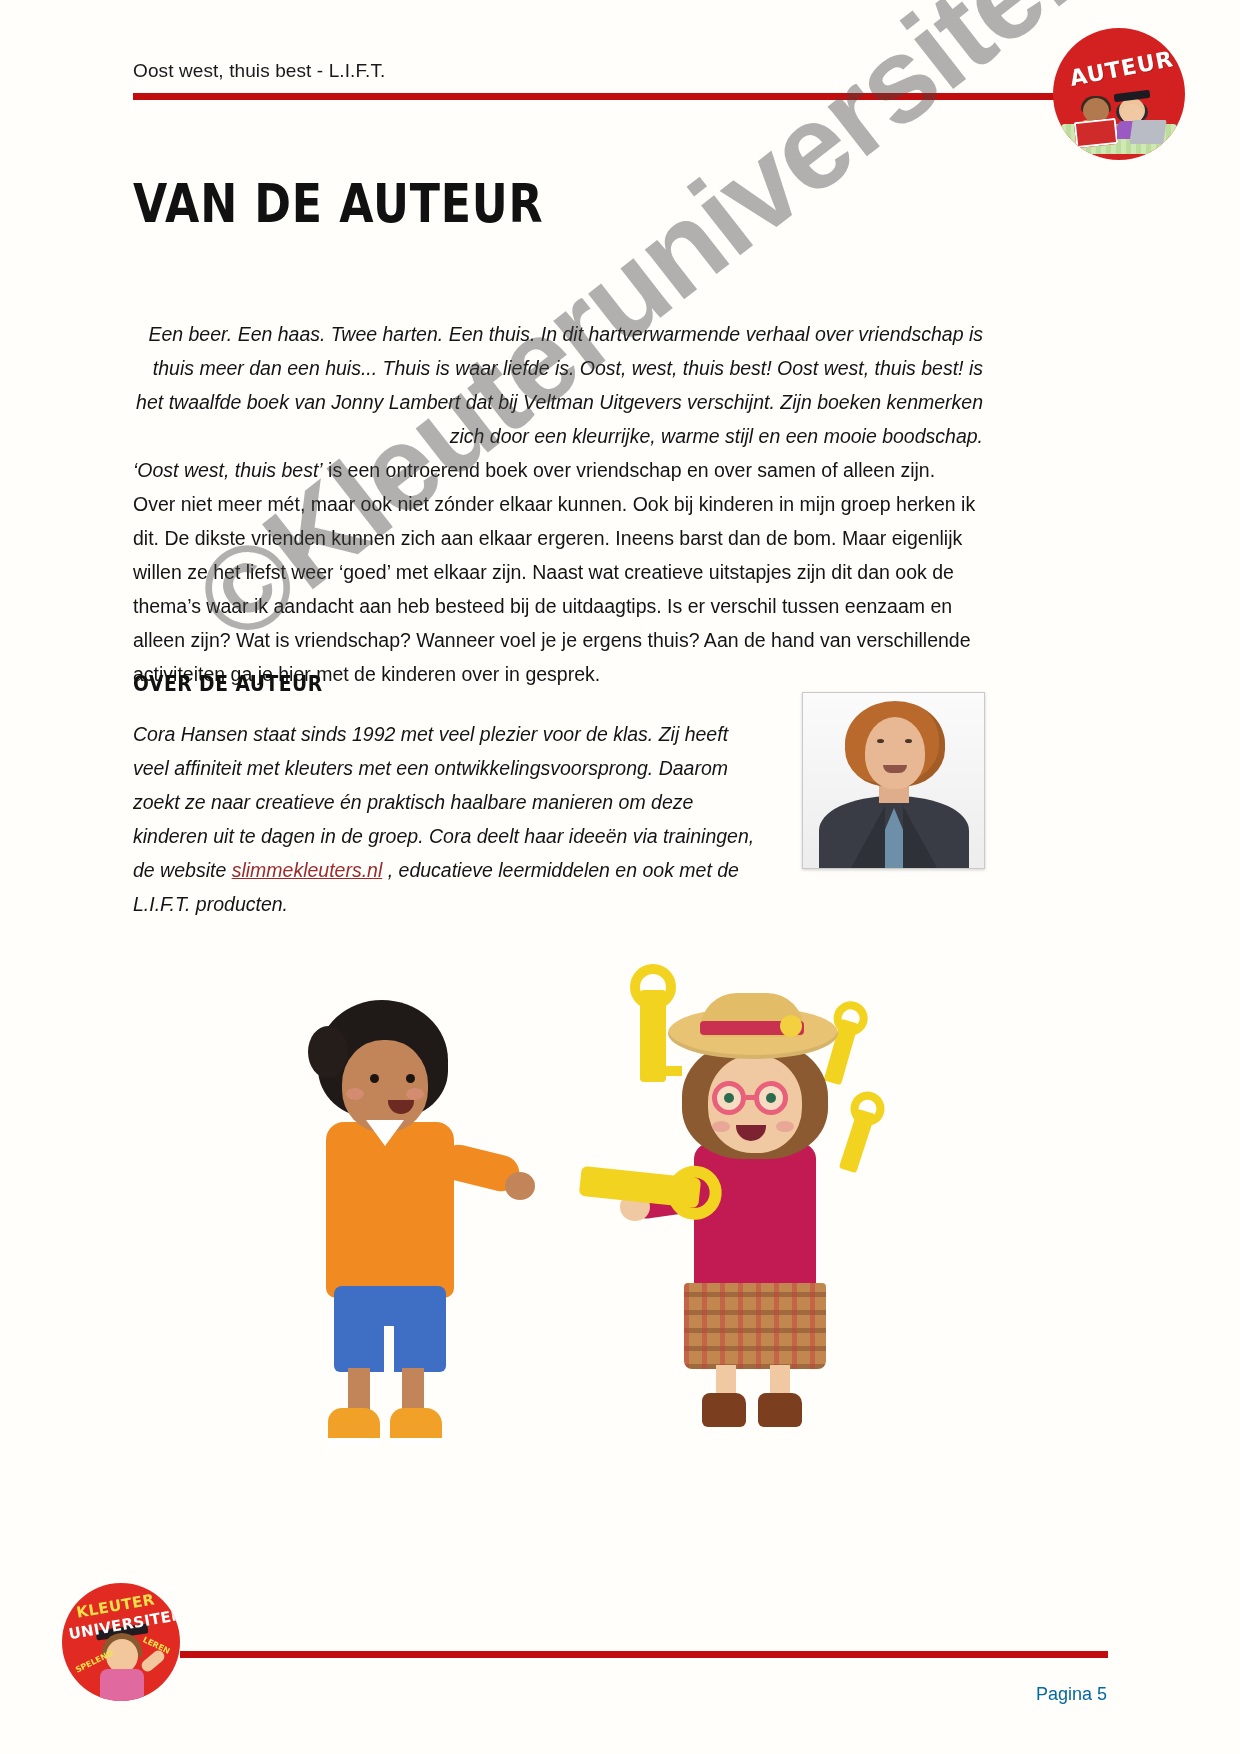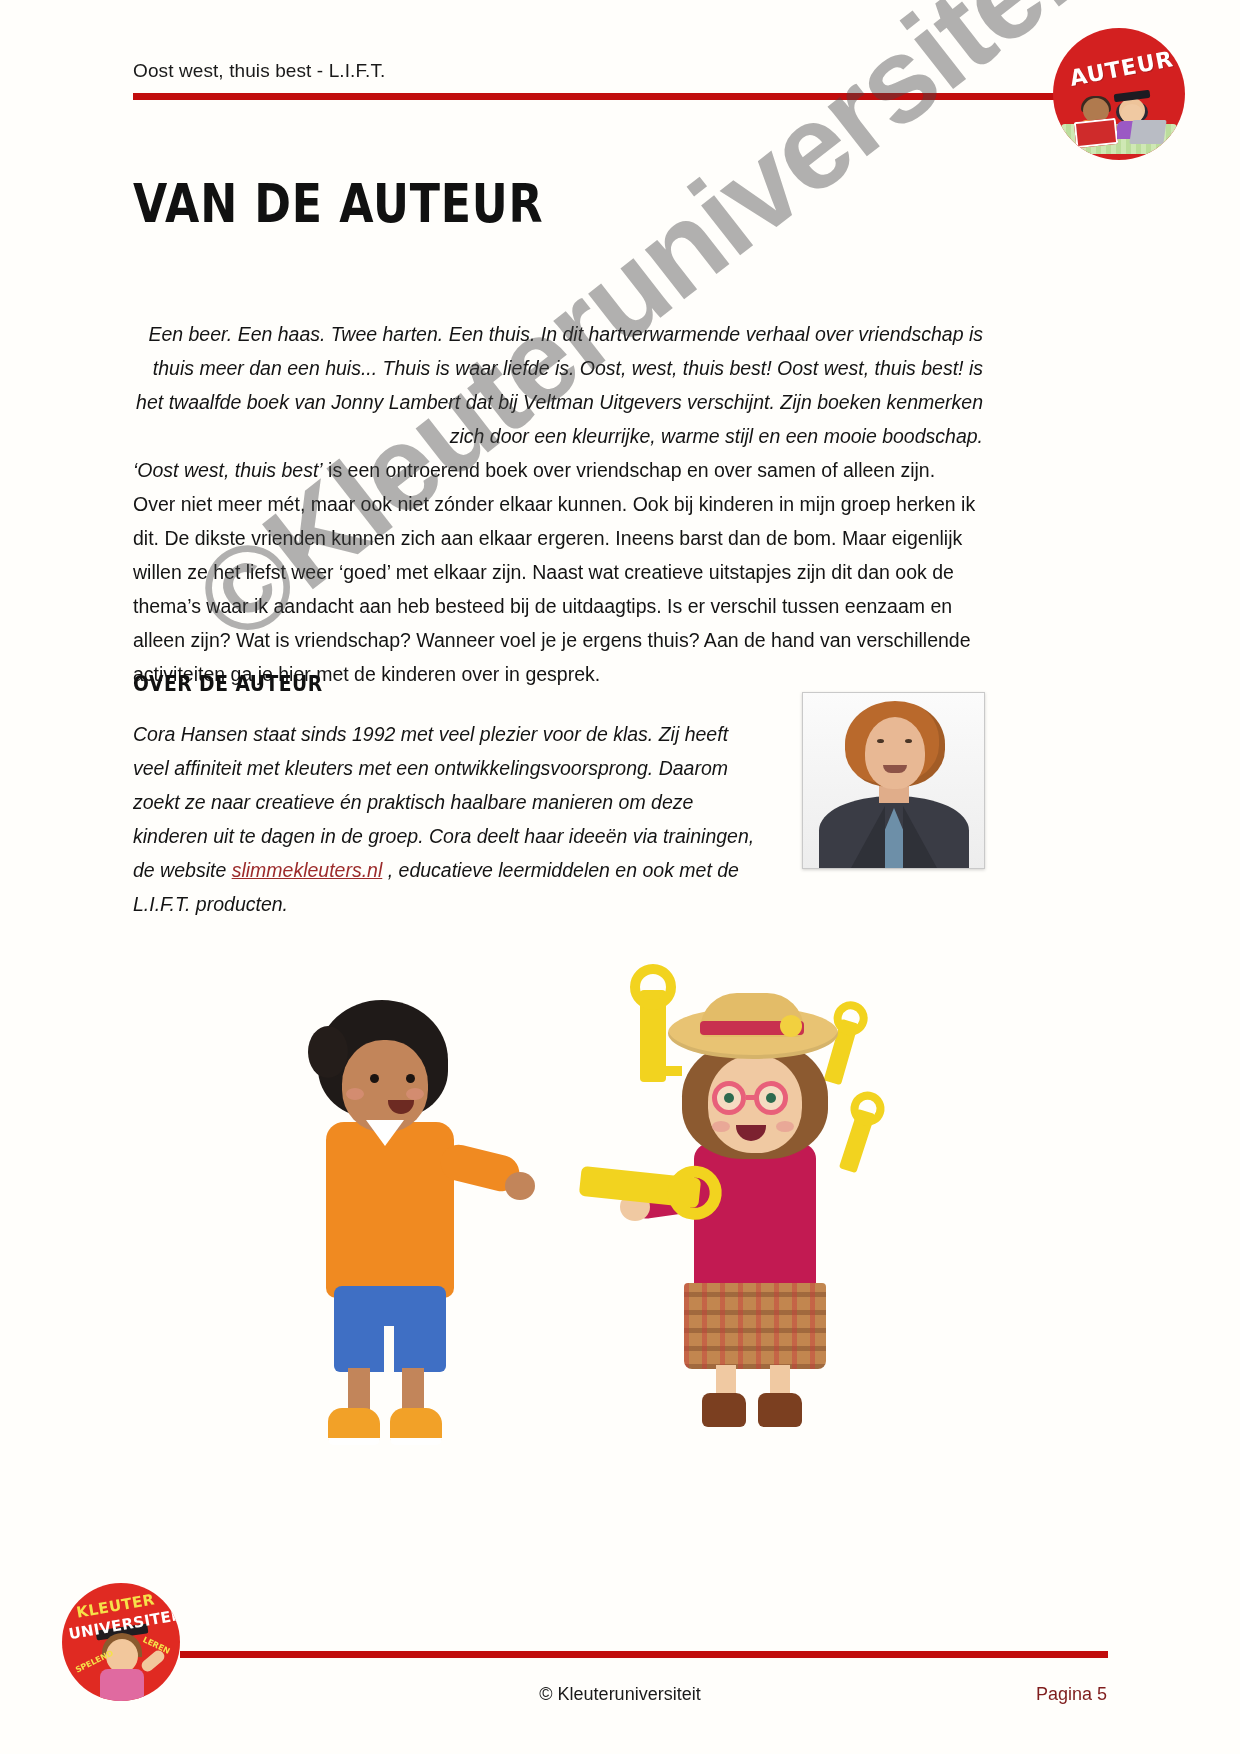--- a/index.html
+++ b/index.html
@@ -620,21 +620,21 @@
     width: 1240px;
     text-align: center;
     font-size: 18px;
     color: #1a1a1a;
   }
   .footer-page {
     position: absolute;
     right: 133px;
     top: 1684px;
     font-size: 18px;
-    color: #7f1d1d;
+    color: #0369a1;
   }
 </style>
 </head>
 <body>
 
 <div class="page">
 
   <div class="header-title">Oost west, thuis best - L.I.F.T.</div>
   <div class="header-rule"></div>
 
@@ -738,16 +738,15 @@
     <div class="kid-cap"></div>
     <div class="kid-hair"></div>
     <div class="kid-head"></div>
     <div class="kid-body"></div>
     <div class="kid-arm"></div>
     <div class="l1">KLEUTER</div>
     <div class="l2">UNIVERSITEIT</div>
     <div class="l3">SPELEND</div>
     <div class="l4">LEREN</div>
   </div>
-  <div class="footer-copy">© Kleuteruniversiteit</div>
   <div class="footer-page">Pagina 5</div>
 
 </div>
 
 </body></html>

